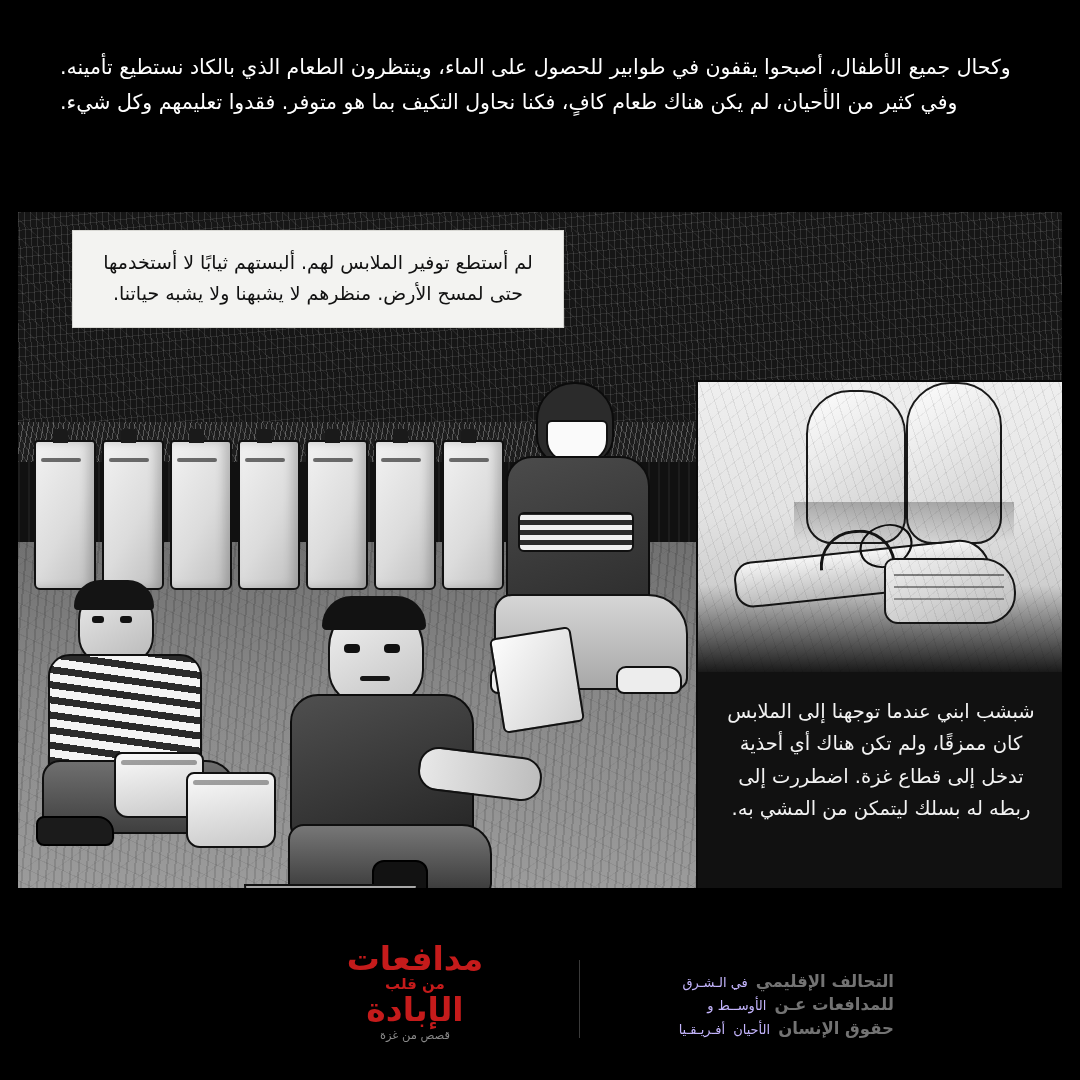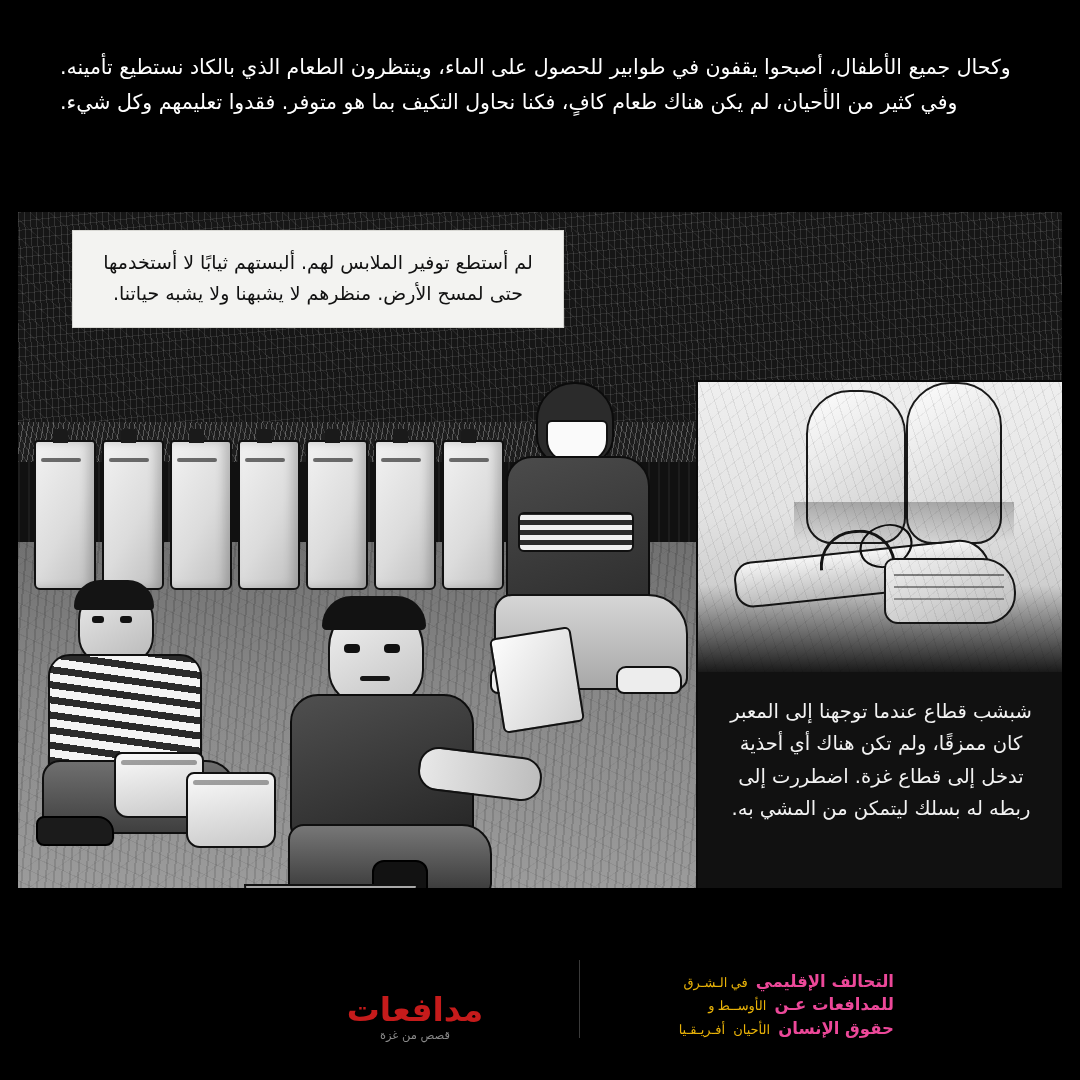--- a/index.html
+++ b/index.html
@@ -504,27 +504,26 @@
     display: flex;
     align-items: baseline;
     justify-content: flex-start;
     gap: 8px;
     line-height: 1.42;
     white-space: nowrap;
   }
   .org-strong {
     font-weight: bold;
     font-size: 16.5px;
-    color: #ec4899;
+    color: #737373;
   }
   .org-thin {
     font-size: 13px;
-    color: #eab308;
+    color: #c4b5fd;
     letter-spacing: 2px;
-    font-family: Liberation Serif, serif;
   }
 </style>
 </head>
 <body>
 
 <div class="page">
 
   <div class="narration">وكحال جميع الأطفال، أصبحوا يقفون في طوابير للحصول على الماء، وينتظرون الطعام الذي بالكاد نستطيع تأمينه. وفي كثير من الأحيان، لم يكن هناك طعام كافٍ، فكنا نحاول التكيف بما هو متوفر. فقدوا تعليمهم وكل شيء.</div>
 
   <div class="comic">
@@ -590,28 +589,32 @@
     <div class="panel-right">
       <div class="pr-art">
         <div class="foot-a"></div>
         <div class="foot-b"></div>
         <div class="ankle-shade"></div>
         <div class="sandal"></div>
         <div class="sandal-strap"></div>
         <div class="wire"></div>
         <div class="hand"></div>
       </div>
-      <div class="panel-right-text">شبشب قطاع عندما توجهنا إلى المعبر كان ممزقًا، ولم تكن هناك أي أحذية تدخل إلى قطاع غزة. اضطررت إلى ربطه له بسلك ليتمكن من المشي به.</div>
+      <div class="panel-right-text">شبشب ابني عندما توجهنا إلى الملابس كان ممزقًا، ولم تكن هناك أي أحذية تدخل إلى قطاع غزة. اضطررت إلى ربطه له بسلك ليتمكن من المشي به.</div>
     </div>
   </div>
 
   <div class="footer">
 
     <div class="logo-left">
       <div class="l1">مدافعات</div>
+      <div class="l2">
+        <span style="font-size:15px;display:block;letter-spacing:1px;">من قلب</span>
+        <span>الإبادة</span>
+      </div>
       <div class="l3">قصص من غزة</div>
     </div>
 
     <div class="divider"></div>
 
     <div class="org">
       <div class="org-row">
         <span class="org-strong">التحالف الإقليمي</span>
         <span class="org-thin">في الـشـرق</span>
       </div>

